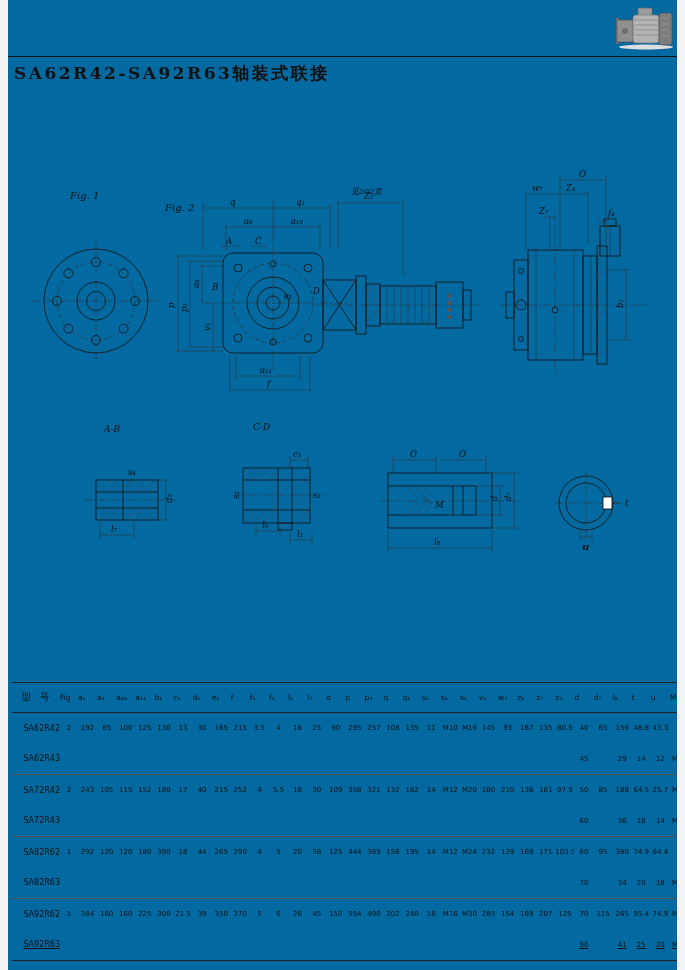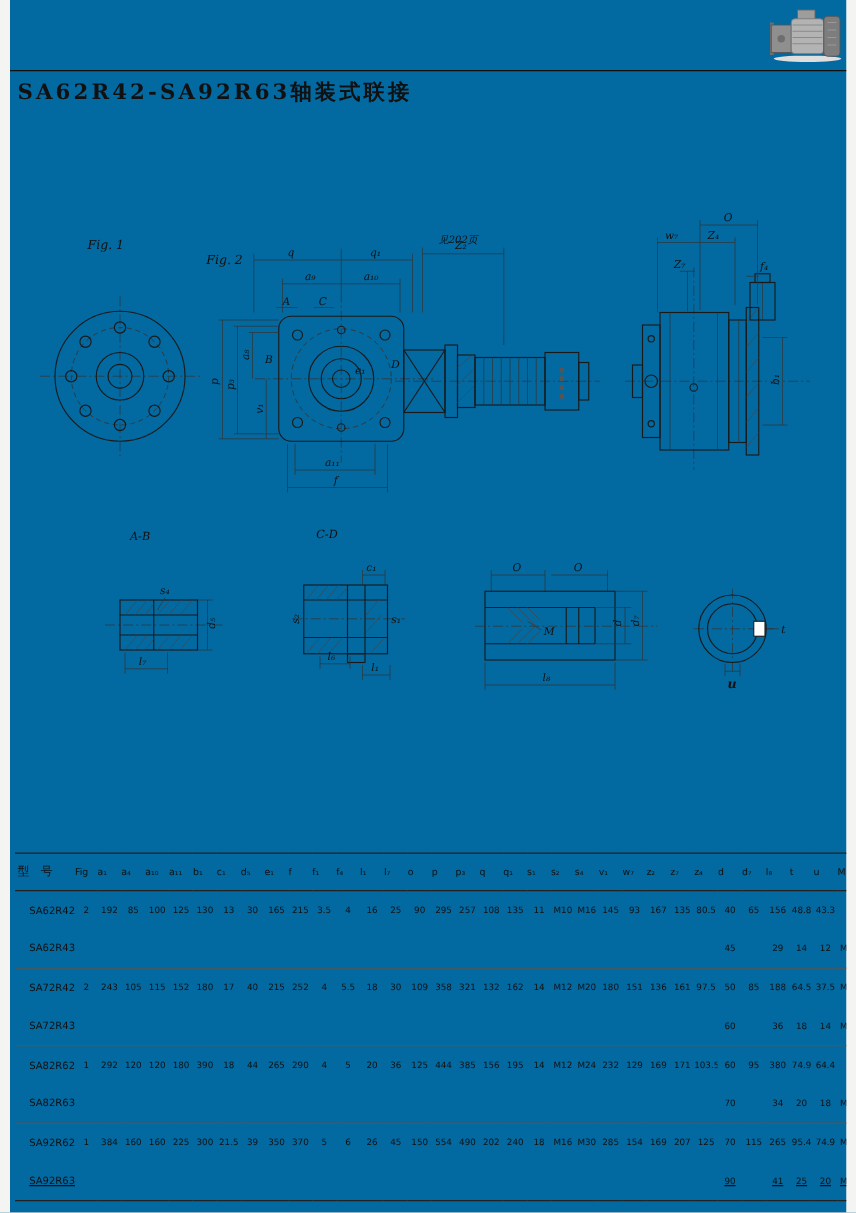--- a/index.html
+++ b/index.html
@@ -34,21 +34,21 @@
 
   
   .tablewrap { position:absolute; left:4px; top:682px; width:677px; }
   #dims-table { width:100%; border-collapse:collapse; table-layout:fixed;
                 font-family:"DejaVu Sans", sans-serif; }
   #dims-table thead th {
     font-weight:normal; font-size:7.5px; text-align:left; padding:0;
     height:30px; vertical-align:middle;
     border-top:1.2px solid #222; border-bottom:1px solid #222;
   }
-  #dims-table thead th.model-h { font-size:9.5px; text-align:left; padding-left:2px; letter-spacing:3px; }
+  #dims-table thead th.model-h { font-size:9.5px; text-align:center; padding-left:2px; letter-spacing:3px; }
   #dims-table td {
     font-size:7px; text-align:center; padding:0; height:31px;
     vertical-align:middle; overflow:hidden; white-space:nowrap;
   }
   #dims-table td.model { font-size:8px; text-align:right; padding-left:2px; }
   #dims-table tr.pair-end td { border-bottom:1px solid #555; }
   #dims-table tbody tr:last-child td { border-bottom:1.2px solid #222;text-decoration:underline; }
 </style>
 </head>
 <body>
@@ -547,29 +547,29 @@
             <td>30</td>
             <td>109</td>
             <td>358</td>
             <td>321</td>
             <td>132</td>
             <td>162</td>
             <td>14</td>
             <td>M12</td>
             <td>M20</td>
             <td>180</td>
-            <td>151</td>
+            <td>210</td>
             <td>136</td>
             <td>161</td>
             <td>97.5</td>
             <td>50</td>
             <td>85</td>
             <td>188</td>
             <td>64.5</td>
-            <td>37.5</td>
+            <td>25.7</td>
             <td>M20</td>
           </tr>
           <tr class="pair-end">
             <td class="model">SA72R43</td>
             <td></td>
             <td></td>
             <td></td>
             <td></td>
             <td></td>
             <td></td>

